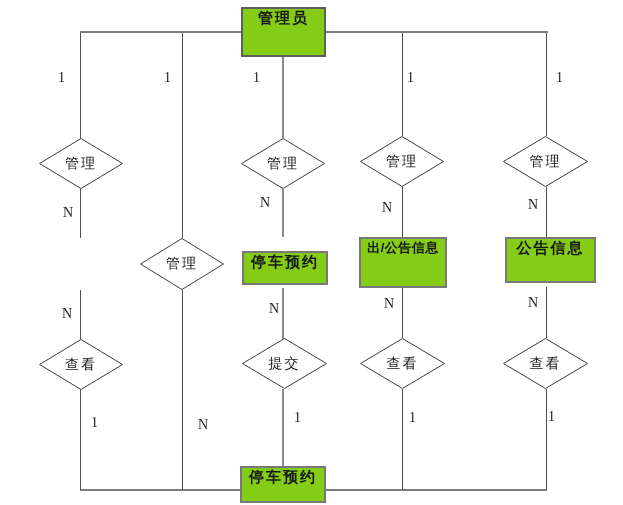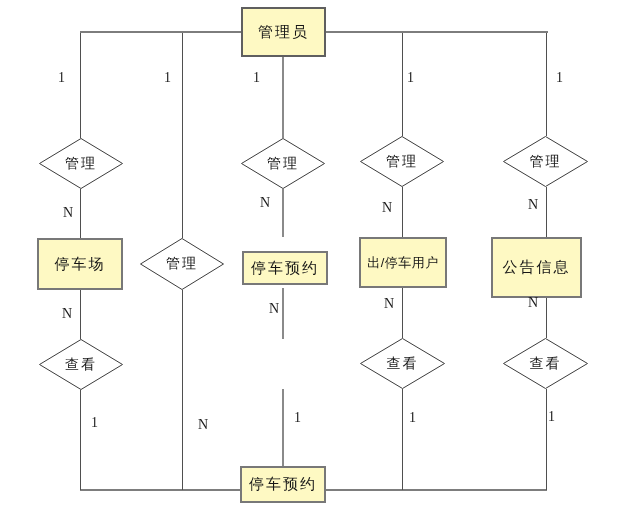--- a/index.html
+++ b/index.html
@@ -10,30 +10,30 @@
     background: #ffffff;
     overflow: hidden;
     font-family: "Liberation Sans", "DejaVu Sans", sans-serif;
   }
   .line { position: absolute; background: #4f4f4f; }
   .line-h { height: 2px; background: #7d7d7d; }
   .line-v { width: 1px; }
   .line-v.thick { width: 2px; background: #8a8a8a; }
   .entity {
     position: absolute;
-    background: #fef9c3;
+    background: #84cc16;
     border: 2px solid #787878;
     display: flex;
-    align-items: center;
     justify-content: center;
     box-sizing: border-box;
     font-size: 15px;
     letter-spacing: 2px;
     color: #161616;
     z-index: 3;
+    font-weight: bold;
   }
   .entity.small-text { font-size: 13px; letter-spacing: 0.5px; }
   .diamond {
     position: absolute;
     z-index: 3;
   }
   .diamond svg { display: block; width: 100%; height: 100%; }
   .diamond .dlabel {
     position: absolute;
     inset: 0;
@@ -95,33 +95,30 @@
 
   <div class="line line-v" style="left:546px; top:33px; height:103px;"></div>
   <div class="line line-v" style="left:546px; top:187px; height:50px;"></div>
   <div class="line line-v" style="left:546px; top:287px; height:51px;"></div>
   <div class="line line-v" style="left:546px; top:389px; height:101px;"></div>
 
   <div class="entity" style="left:241px; top:7px; width:85px; height:50px; border-color:#5f5f5f;">
     <span>管理员</span>
   </div>
 
-  <div class="entity" style="left:37px; top:238px; width:86px; height:52px;">
-    <span>停车场</span>
-  </div>
 
   <div class="entity" style="left:242px; top:251px; width:86px; height:34px;">
     <span>停车预约</span>
   </div>
 
   <div class="entity small-text" style="left:359px; top:237px; width:88px; height:51px;">
-    <span>出/停车用户</span>
-  </div>
-
-  <div class="entity" style="left:491px; top:237px; width:91px; height:61px;">
+    <span>出/公告信息</span>
+  </div>
+
+  <div class="entity" style="left:505px; top:237px; width:91px; height:46px;">
     <span>公告信息</span>
   </div>
 
   <div class="entity" style="left:240px; top:466px; width:86px; height:37px;">
     <span>停车预约</span>
   </div>
 
   <div class="diamond" style="left:39px; top:138px; width:84px; height:51px;">
     <svg viewBox="0 0 84 51">
         <polygon points="42,0.5 83.5,25.5 42,50.5 0.5,25.5" fill="#ffffff" stroke="#3c3c3c" stroke-width="1"></polygon>
@@ -157,20 +154,26 @@
     <span class="dlabel">管理</span>
   </div>
 
   <div class="diamond" style="left:39px; top:339px; width:84px; height:51px;">
     <svg viewBox="0 0 84 51">
         <polygon points="42,0.5 83.5,25.5 42,50.5 0.5,25.5" fill="#ffffff" stroke="#3c3c3c" stroke-width="1"></polygon>
       </svg>
     <span class="dlabel">查看</span>
   </div>
 
+  <div class="diamond" style="left:242px; top:338px; width:85px; height:51px;">
+    <svg viewBox="0 0 85 51">
+        <polygon points="42.5,0.5 84.5,25.5 42.5,50.5 0.5,25.5" fill="#ffffff" stroke="#3c3c3c" stroke-width="1"></polygon>
+      </svg>
+    <span class="dlabel">提交</span>
+  </div>
 
   <div class="diamond" style="left:360px; top:338px; width:85px; height:51px;">
     <svg viewBox="0 0 85 51">
         <polygon points="42.5,0.5 84.5,25.5 42.5,50.5 0.5,25.5" fill="#ffffff" stroke="#3c3c3c" stroke-width="1"></polygon>
       </svg>
     <span class="dlabel">查看</span>
   </div>
 
   <div class="diamond" style="left:503px; top:338px; width:85px; height:51px;">
     <svg viewBox="0 0 85 51">

